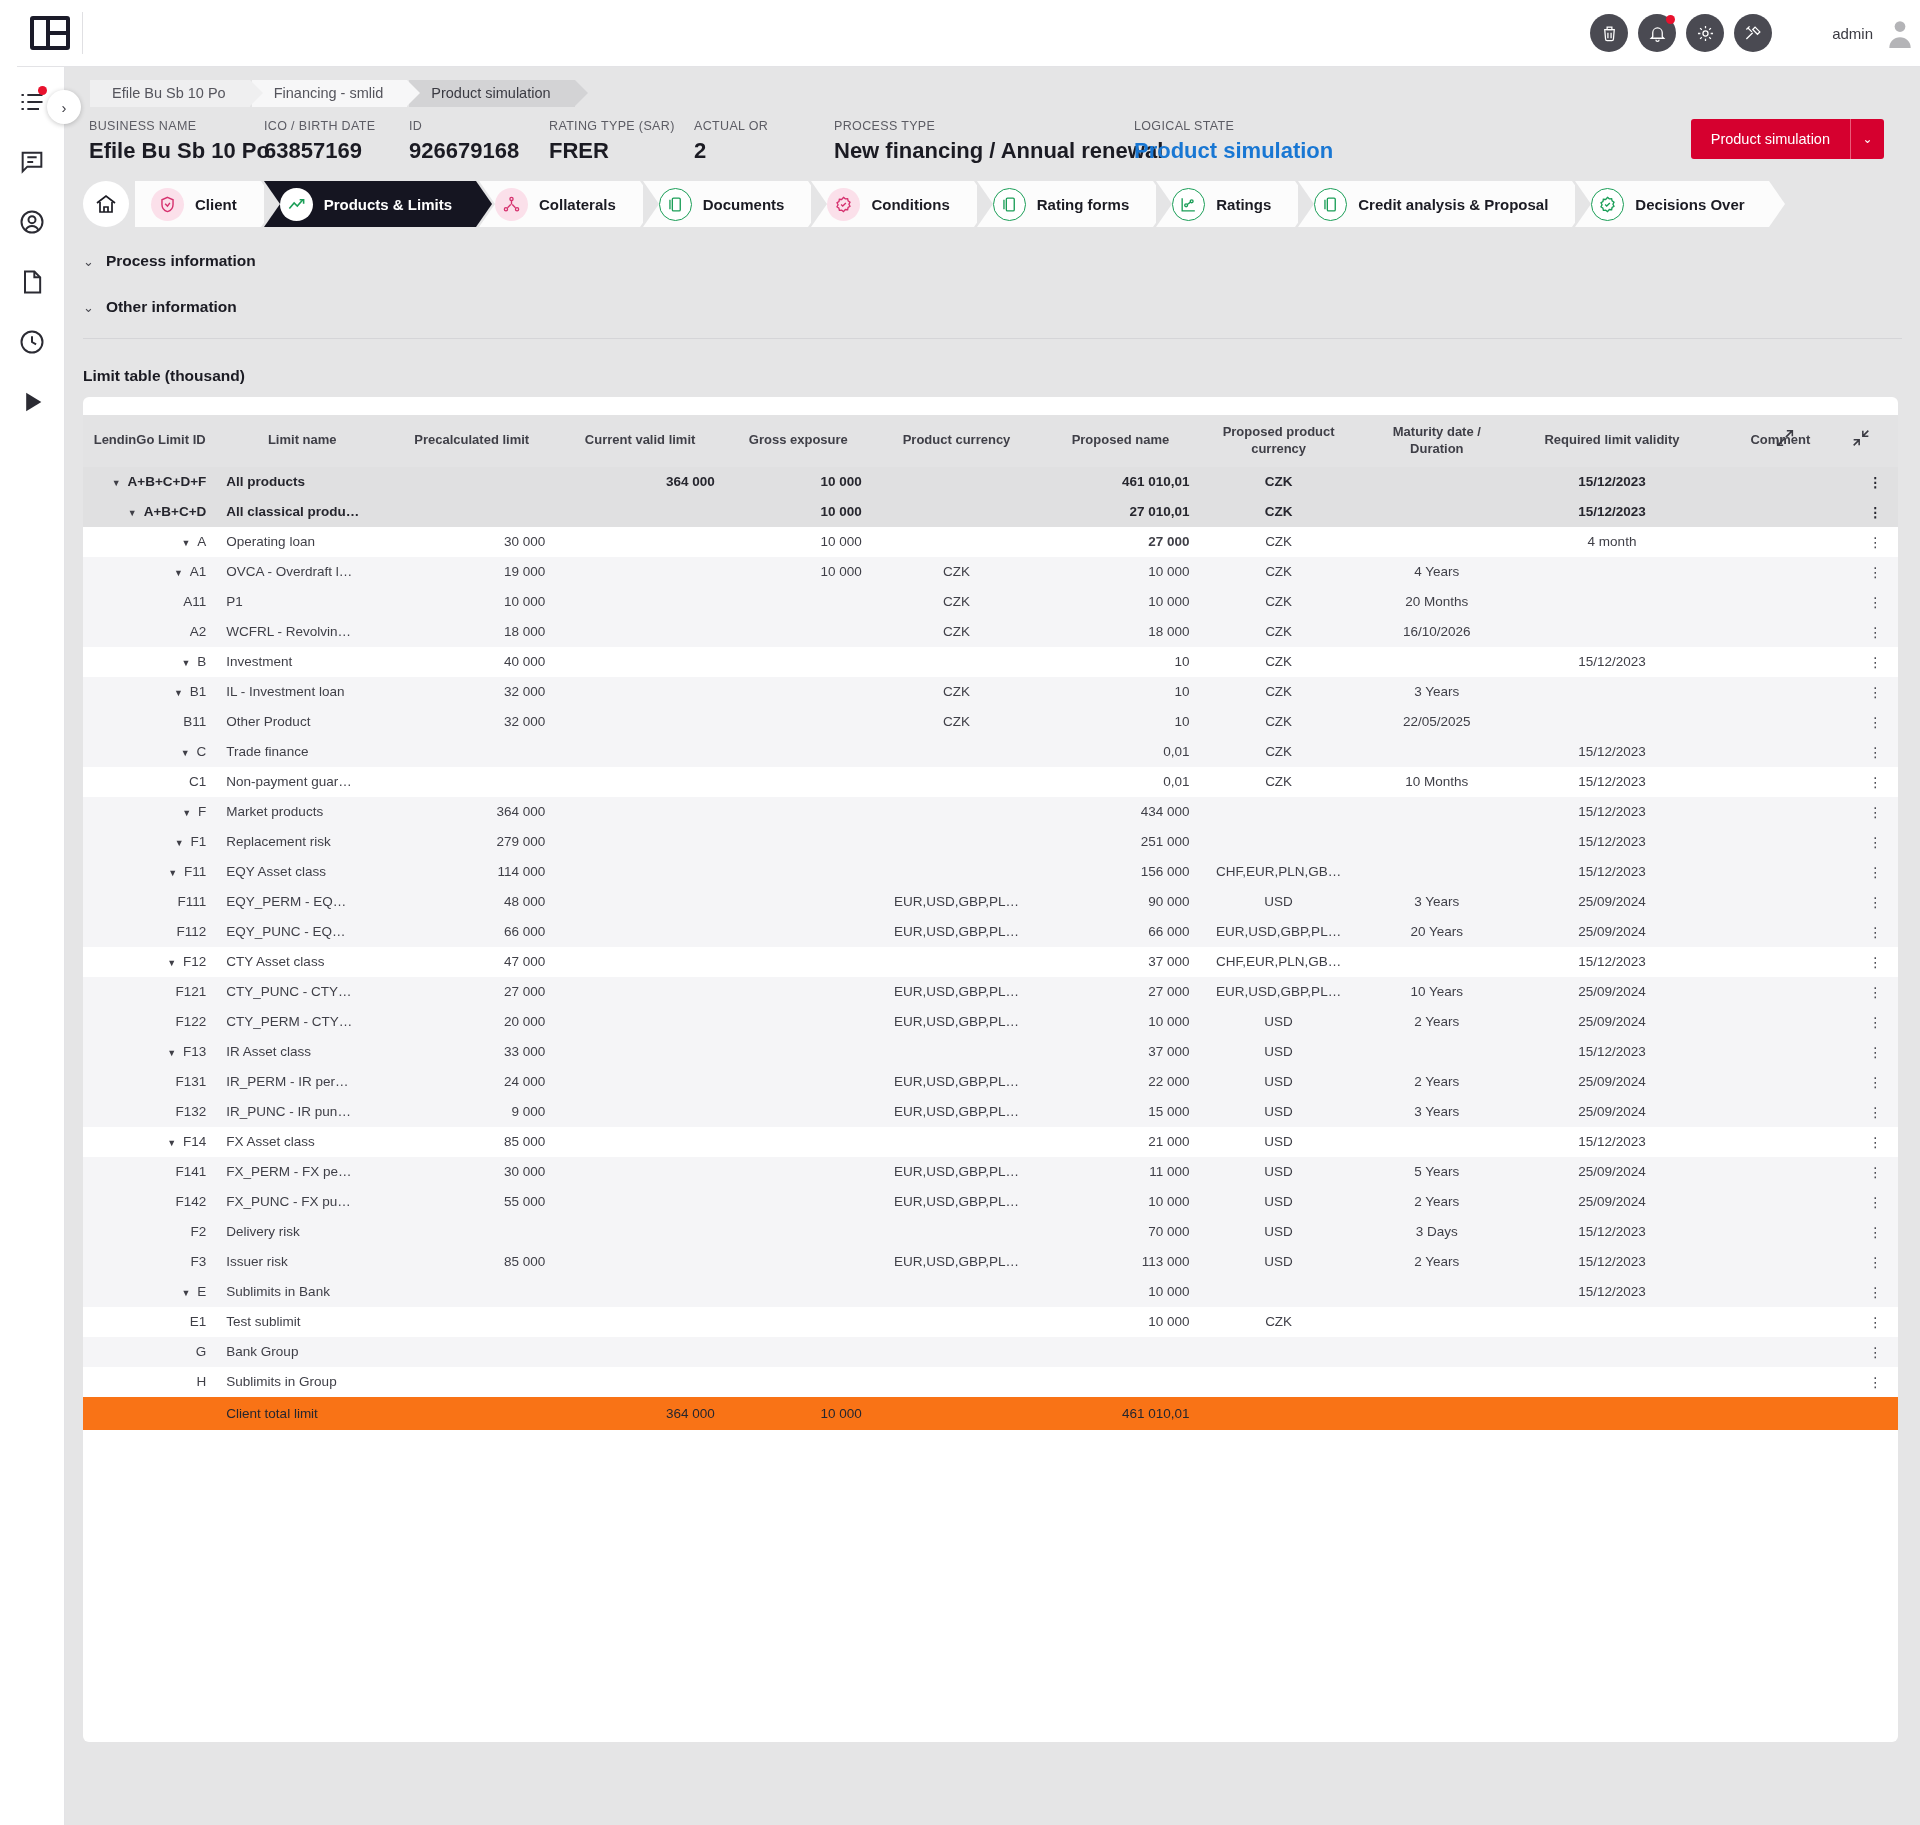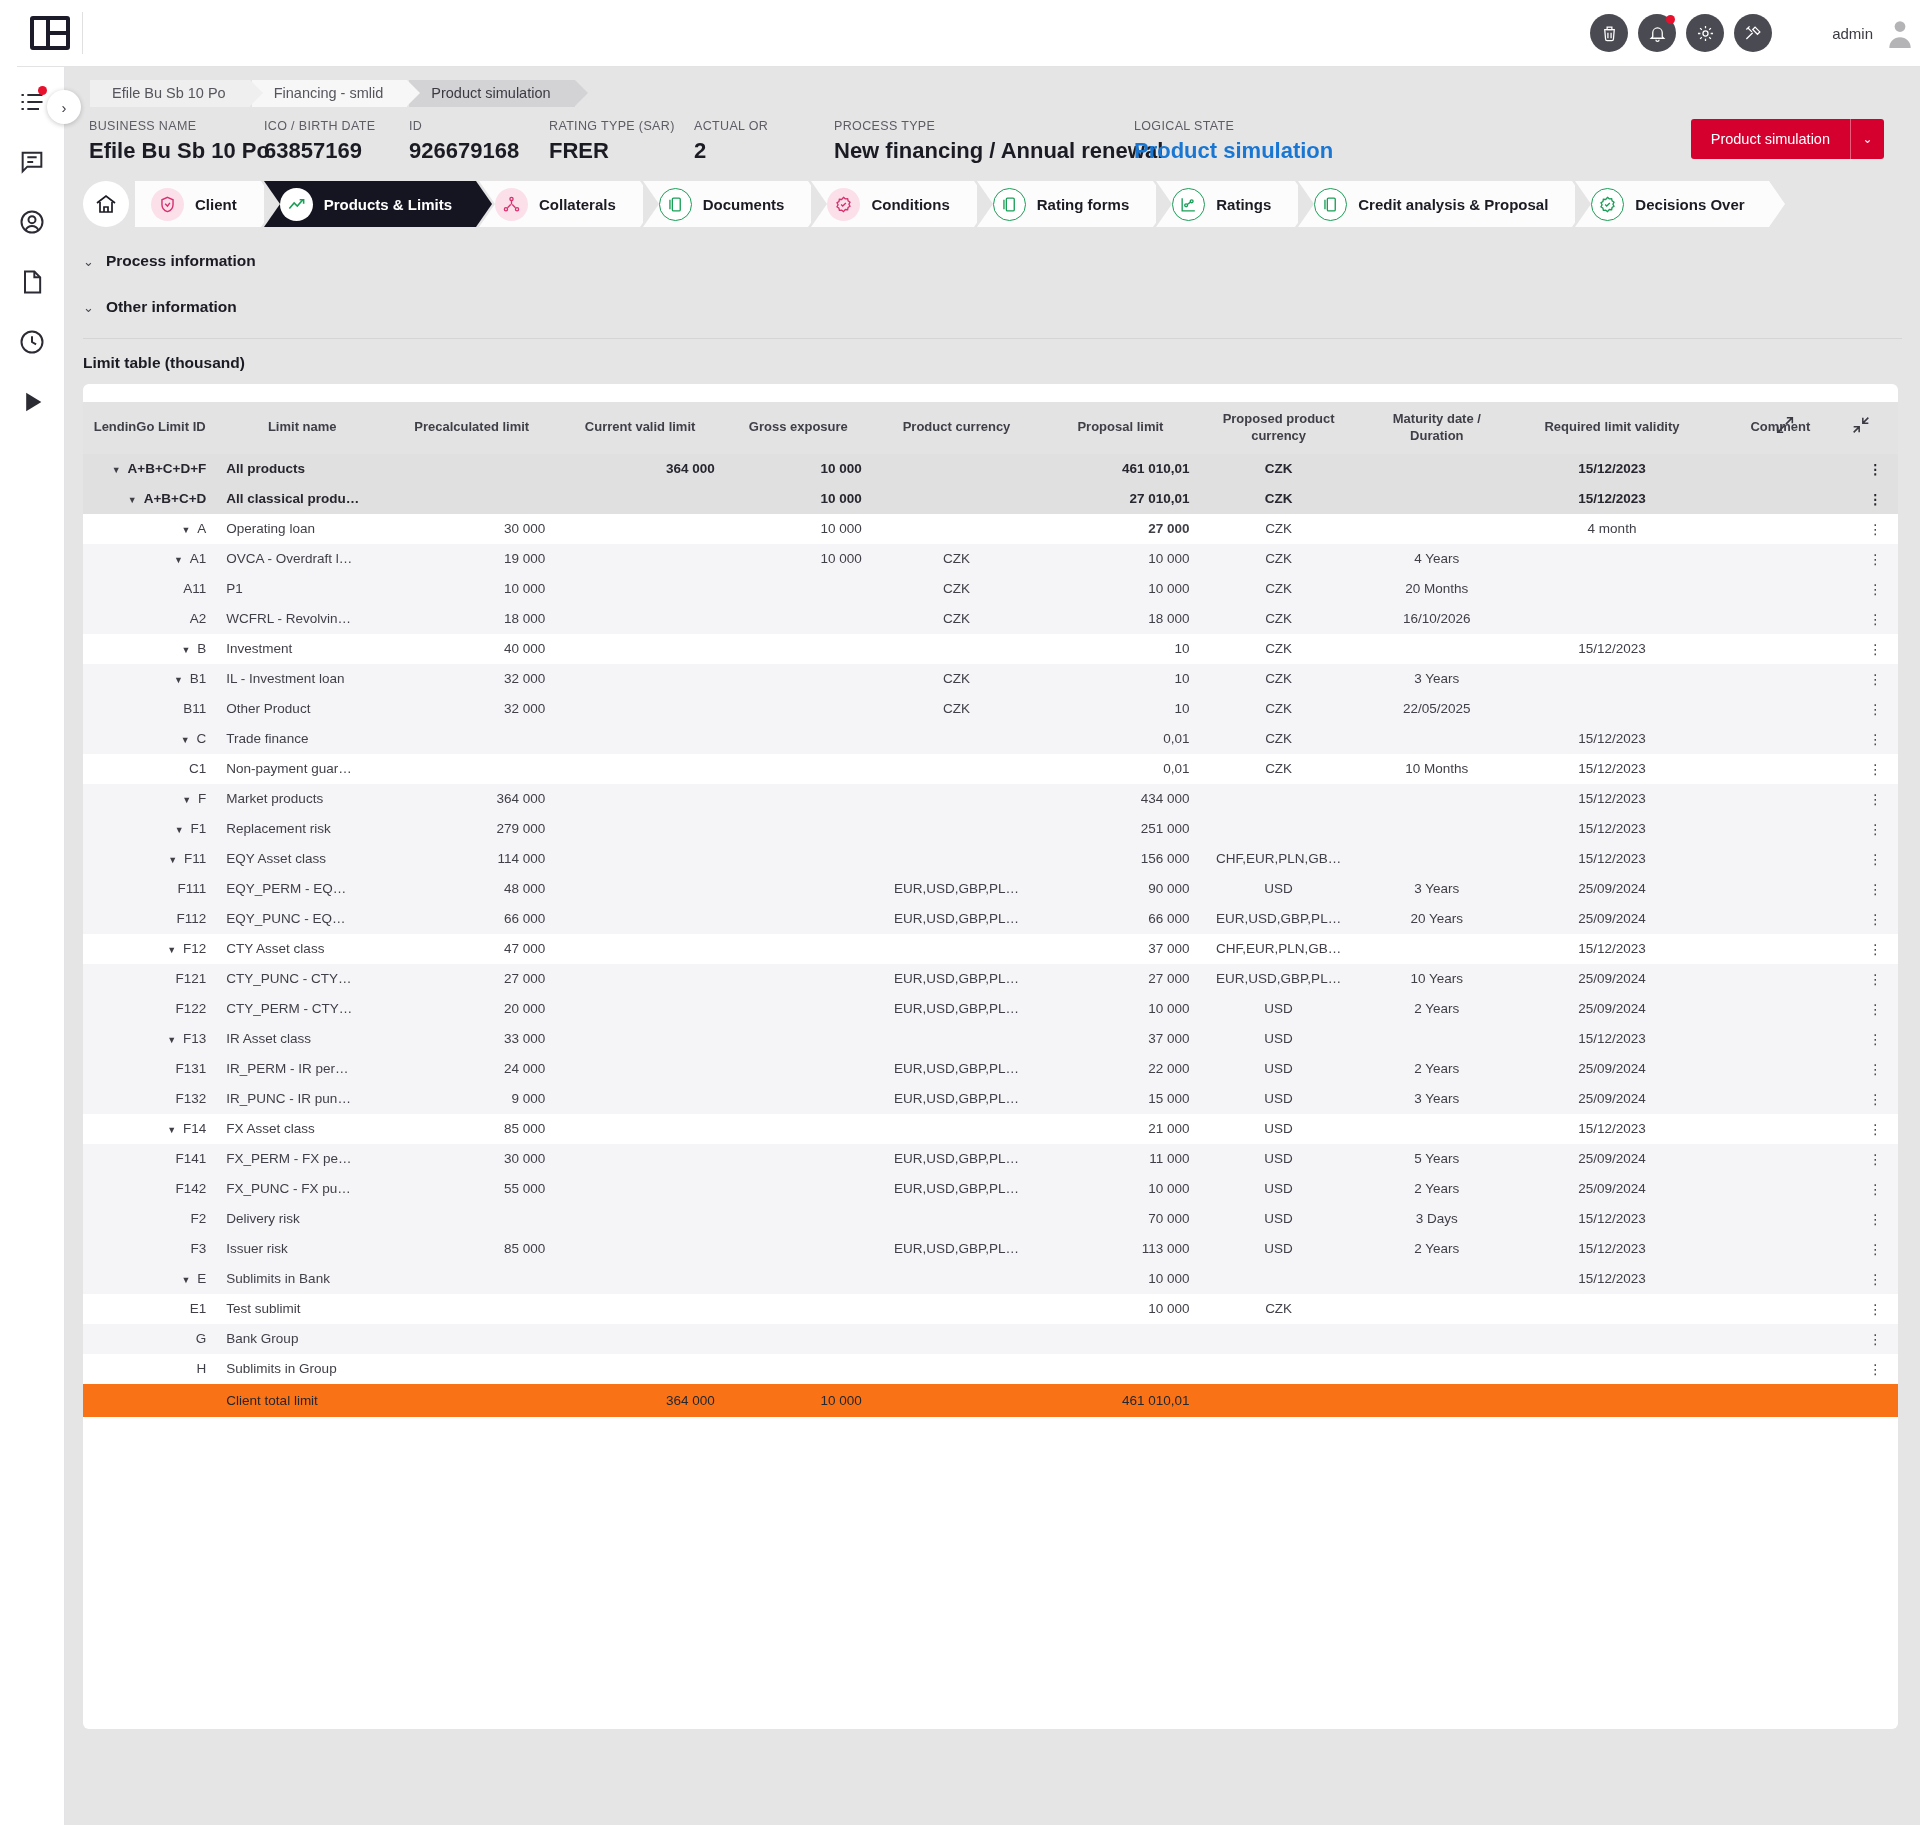--- a/index.html
+++ b/index.html
@@ -120,21 +120,21 @@
   .ic-pink { background:#fbe0ea; color:#d6316e; }
   .ic-white { background:#ffffff; color:#1a9e57; }
   .ic-green { background:#ffffff; color:#1a9e57; border:1.5px solid #1a9e57; }
 
   
   .acc { margin:18px 0 0 18px; display:flex; align-items:center; gap:12px; font-size:15.5px; font-weight:bold; color:#1b1b23; cursor:pointer; }
   .acc .chev { font-size:13px; font-weight:normal; color:#4a4a52; }
   .acc.second { margin-top:28px; }
   .acc-divider { margin:22px 18px 0 18px; height:1px; background:#d5d5d8; }
 
-  .limit-title { margin:15px 0 12px 18px; font-size:15.5px; font-weight:bold; color:#1b1b23; }
+  .limit-title { margin:28px 0 12px 18px; font-size:15.5px; font-weight:bold; color:#1b1b23; }
 
   
   .card {
     margin:0 22px 0 18px; background:#fff; border-radius:6px;
     height:1345px; position:relative; overflow:hidden;
   }
   .card-top { padding:26px 0 0 22px; }
   .cur-lbl { font-size:14px; color:#55555d; margin-bottom:8px; }
   .cur-input {
     width:278px; height:40px; background:#e6e6ef; border:0; border-radius:4px;
@@ -454,21 +454,21 @@
           <col class="col-dots">
       </colgroup>
       <thead>
         <tr>
           <th>LendinGo Limit ID</th>
           <th>Limit name</th>
           <th>Precalculated limit</th>
           <th>Current valid limit</th>
           <th>Gross exposure</th>
           <th>Product currency</th>
-          <th>Proposal limit</th>
+          <th>Proposed name</th>
           <th>Proposed product currency</th>
           <th>Maturity date / Duration</th>
           <th>Required limit validity</th>
           <th>Comment</th>
           <th></th>
         </tr>
       </thead>
       <tbody id="limit-body">
           <tr class="lvl-head">
             <td class="c-id bold" style="padding-left: 6px;"><span class="caret">▼</span><span>A+B+C+D+F</span></td>

